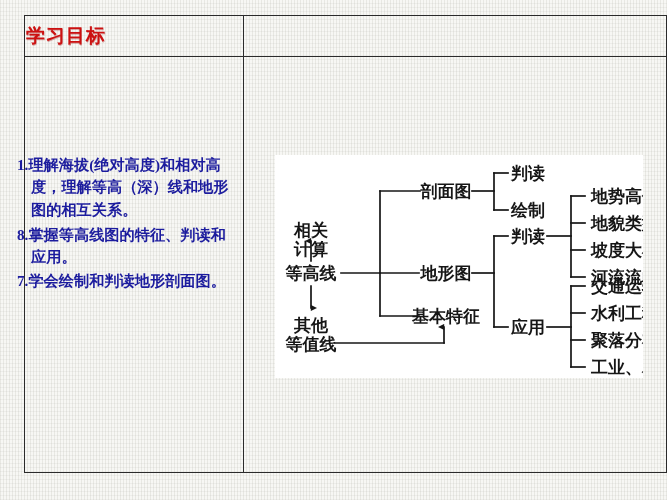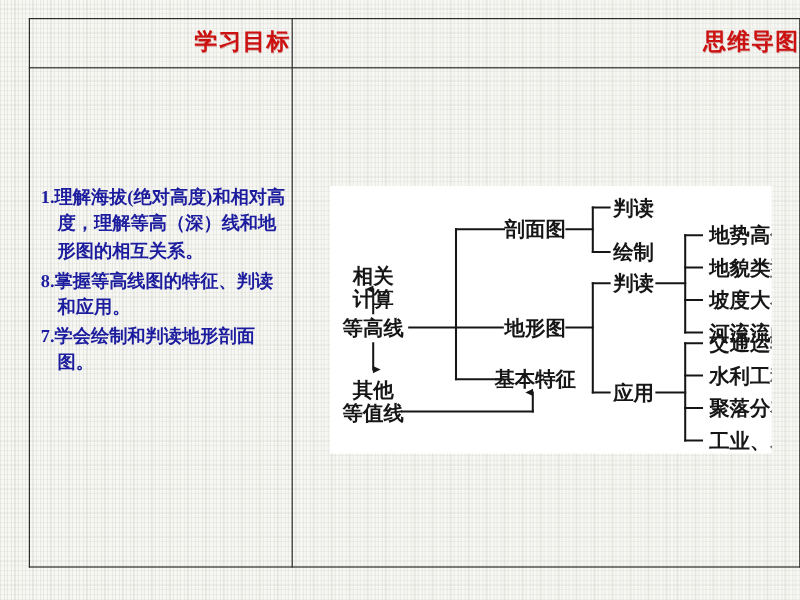--- a/index.html
+++ b/index.html
@@ -59,21 +59,21 @@
     height: 458px;
     border-left: 1.6px solid #2b2b2b;
   }
 
   
   .hdr {
     position: absolute;
     top: 17px;
     height: 46px;
     line-height: 38px;
-    text-align: right;
+    text-align: left;
     color: #cc1111;
     font-weight: bold;
     font-size: 19px;
     letter-spacing: 1px;
     text-shadow: 0.5px 0.5px 0 rgba(160,30,30,0.35);
   }
   .hdr-left  { left: 26px;  width: 216px; }
   .hdr-right { left: 245px; width: 421px; }
 
   
@@ -84,21 +84,21 @@
     width: 213px;
     color: #1c1c9e;
     font-weight: bold;
     font-size: 15.2px;
     line-height: 1.47;
     letter-spacing: 0px;
   }
   .obj-item {
     display: block;
     margin: 0 0 1px 0;
-    padding-left: 21px;
+    padding-left: 4px;
     text-indent: -14px;
   }
   .obj-item.sp { margin-bottom: 3px; }
 
   
   .mindmap-panel {
     position: absolute;
     left: 275px;
     top: 155px;
     width: 368px;
@@ -123,21 +123,20 @@
 <body>
 
 <div id="slide">
 
   <div class="table-outer"></div>
   <div class="table-rline"></div>
   <div class="table-vline"></div>
   <div class="table-hline"></div>
 
   <div class="hdr hdr-left">学习目标</div>
-  <div class="hdr hdr-right">思维导图</div>
 
   <div class="objectives">
     <span class="obj-item sp">1.理解海拔(绝对高度)和相对高度，理解等高（深）线和地形图的相互关系。</span>
     <span class="obj-item">8.掌握等高线图的特征、判读和应用。</span>
     <span class="obj-item">7.学会绘制和判读地形剖面图。</span>
   </div>
 
   <div class="mindmap-panel">
     <svg class="mindmap-svg" viewBox="0 0 368 223">
       <defs>

